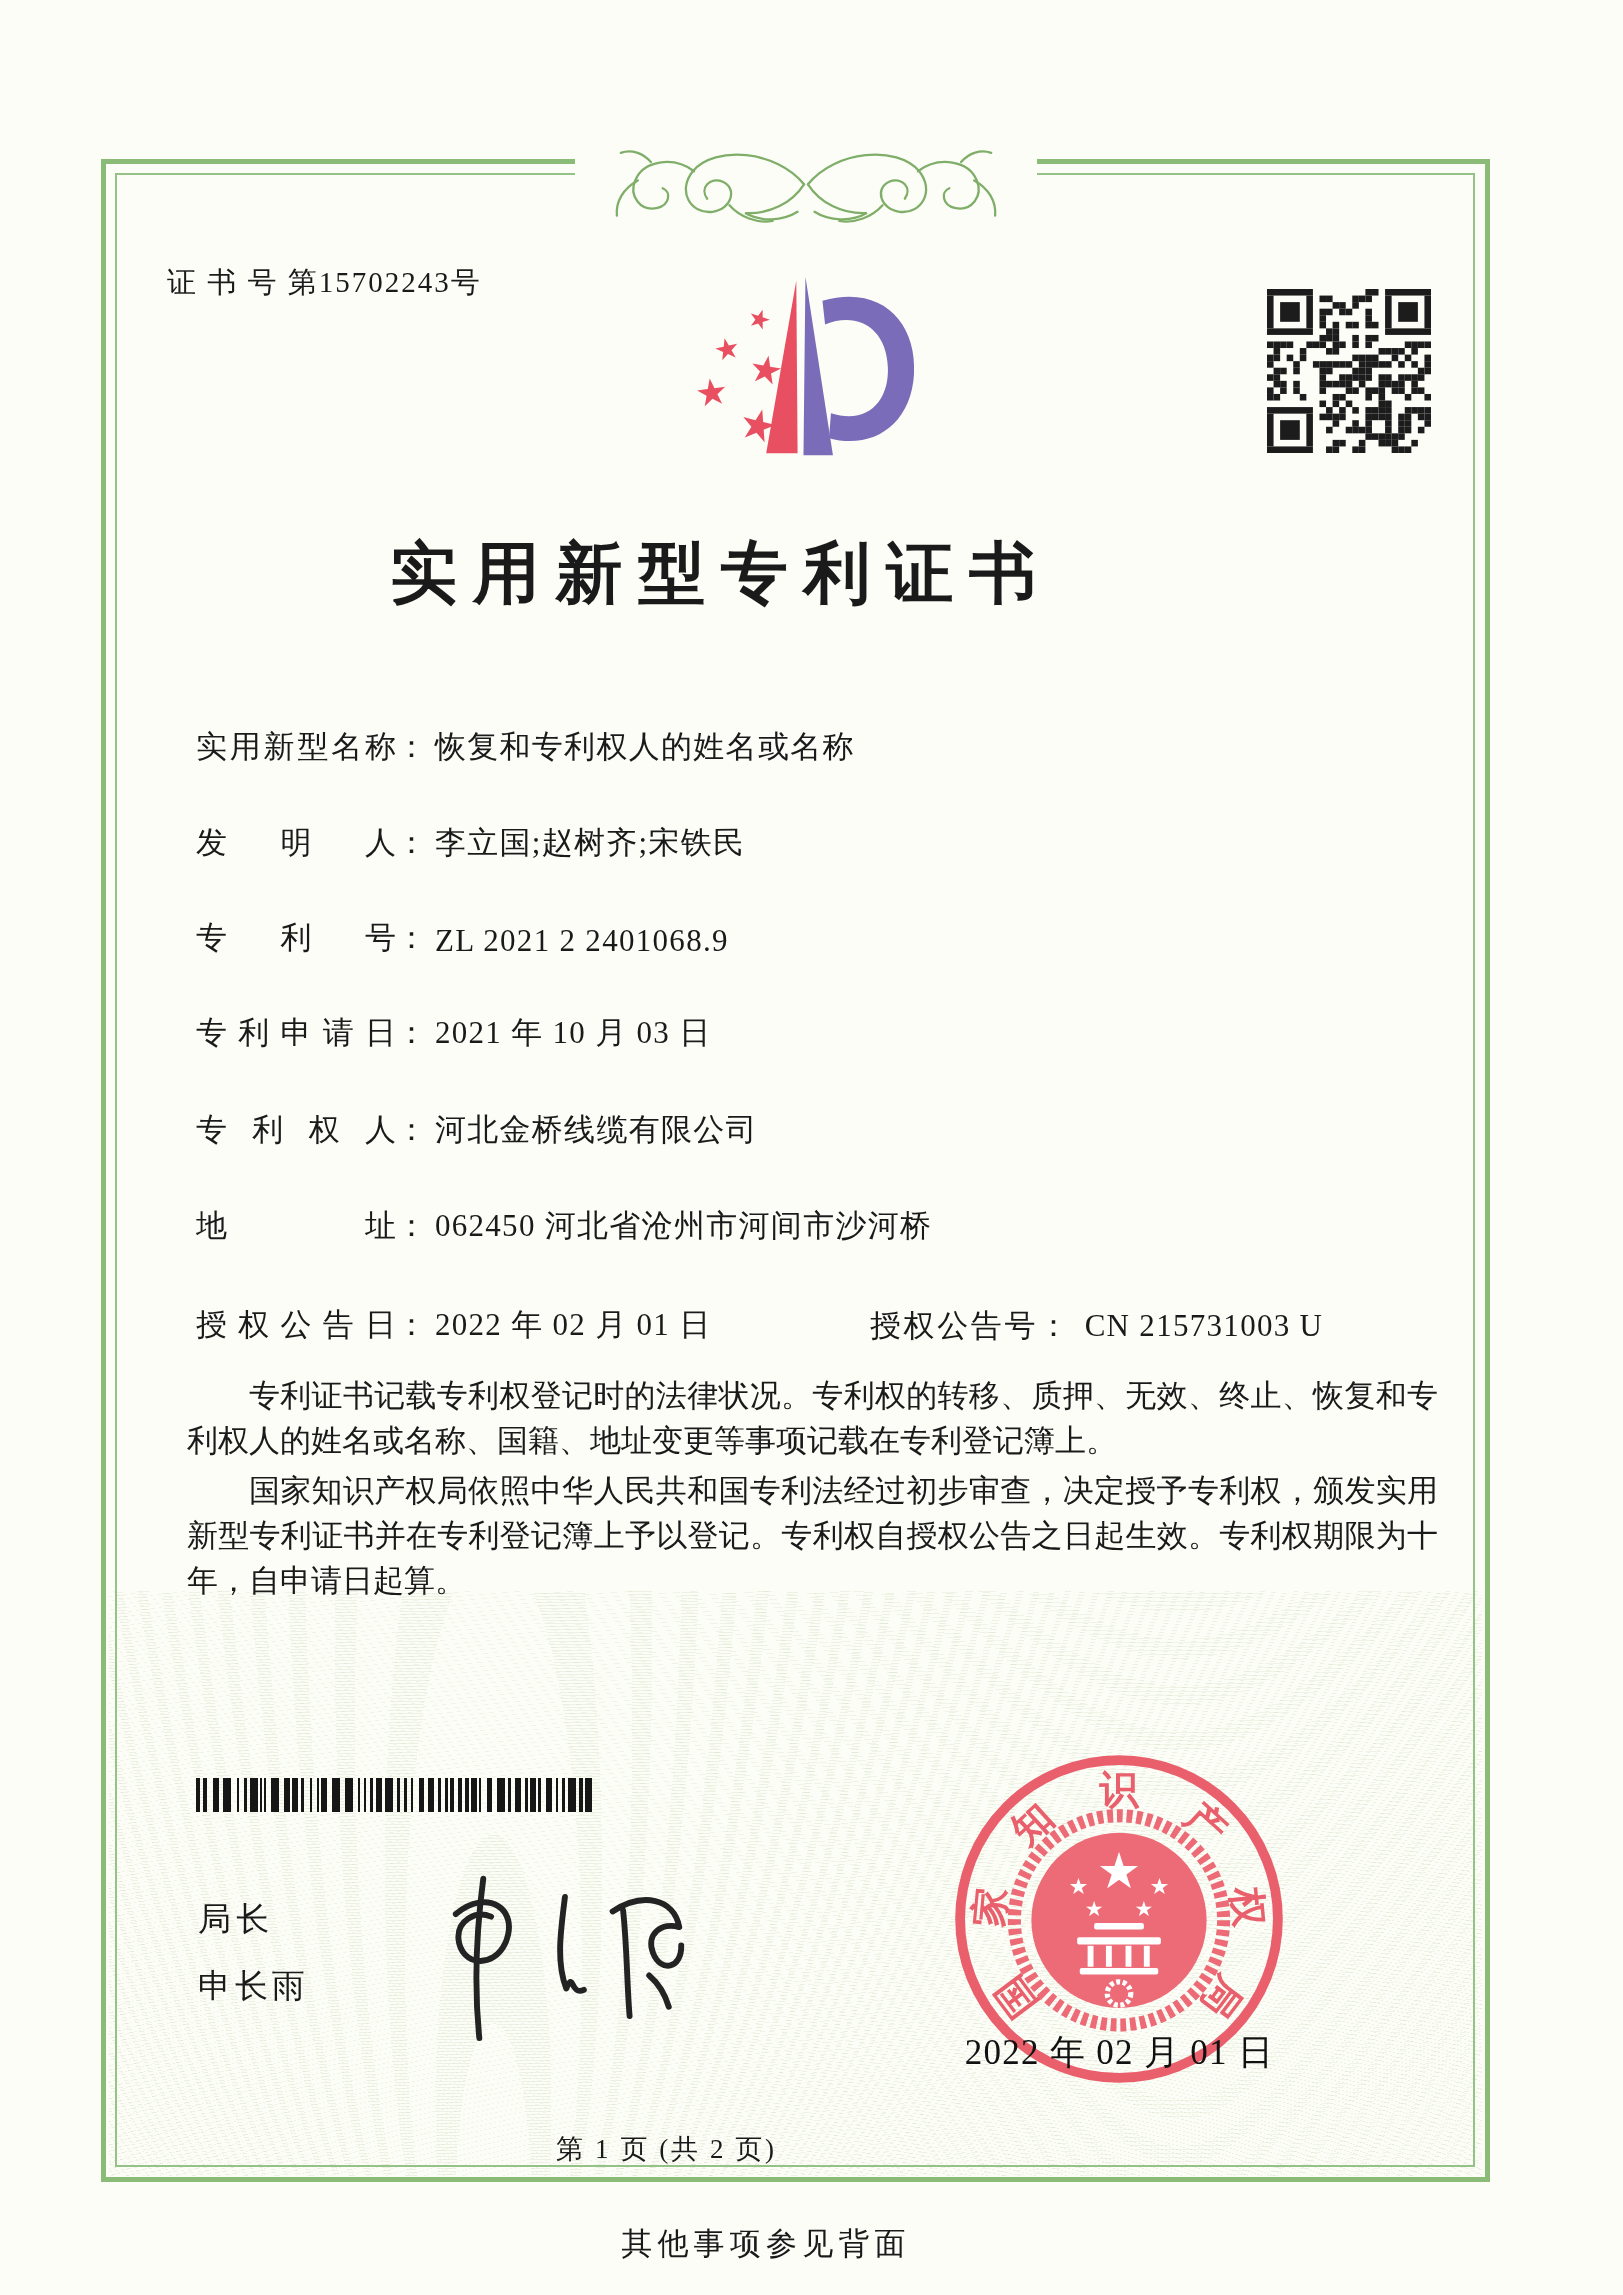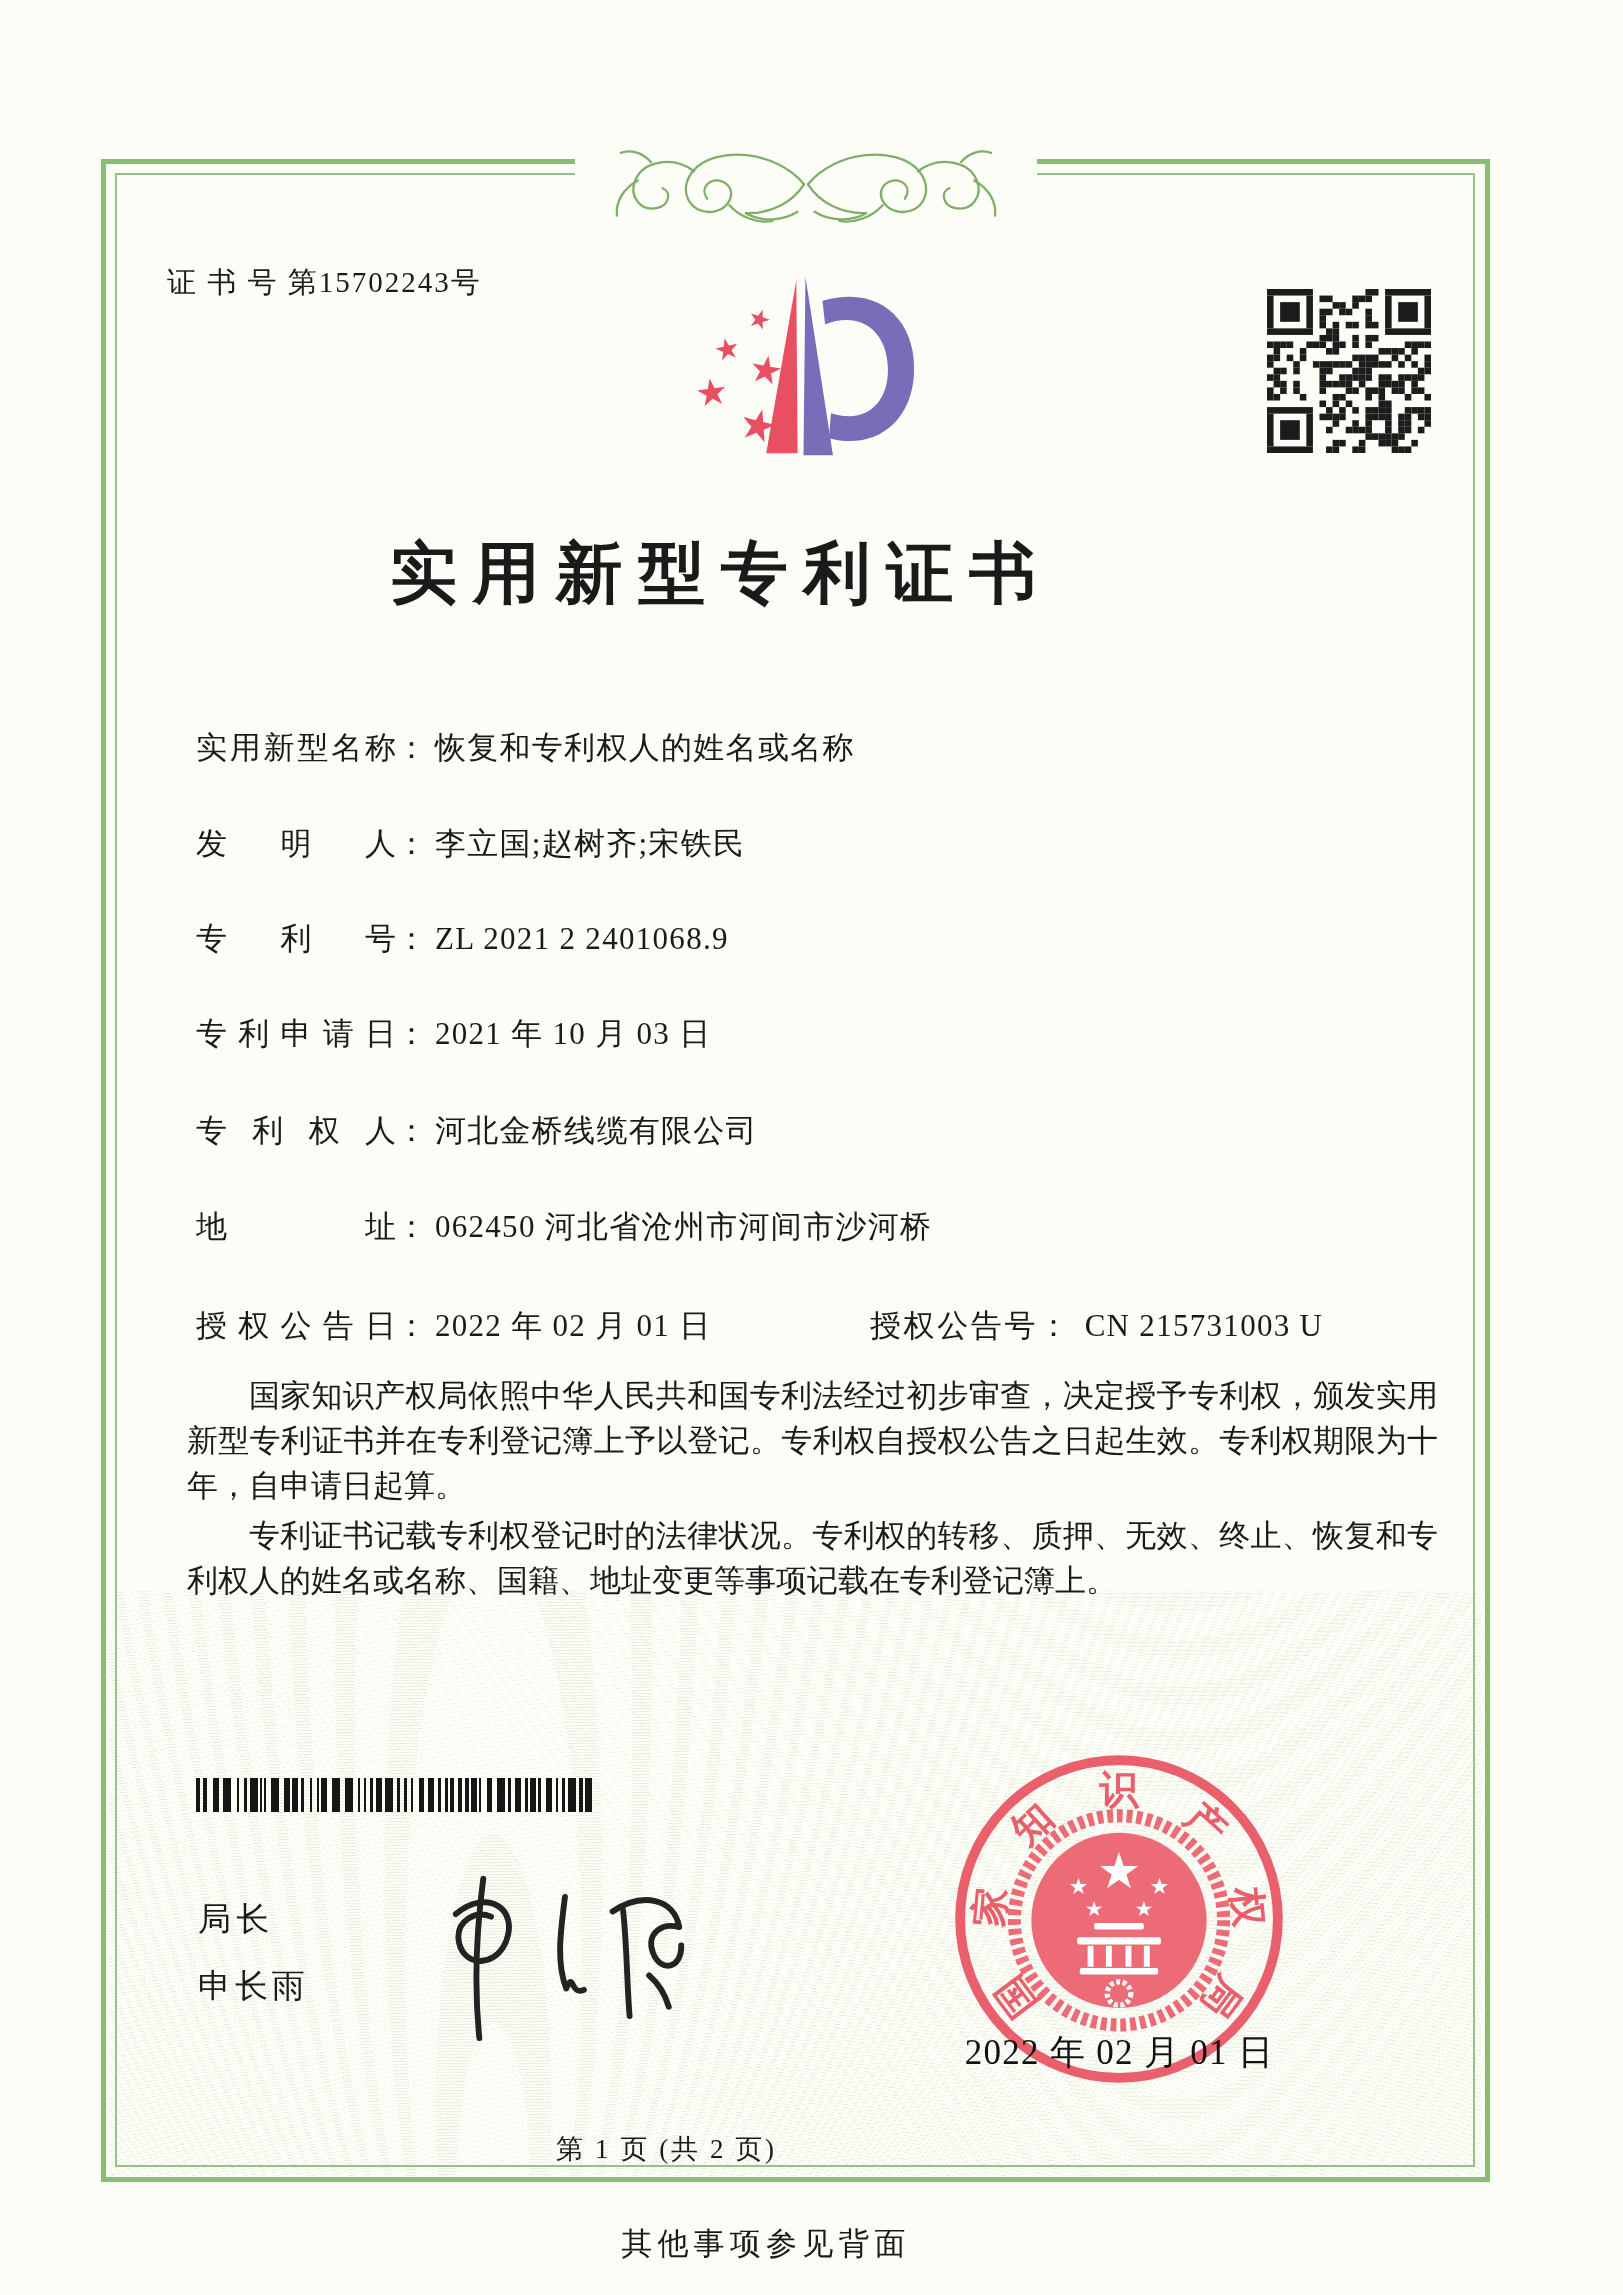--- a/index.html
+++ b/index.html
@@ -21,21 +21,21 @@
   
   .ornament{position:absolute;left:575px;top:128px;width:462px;height:110px;background:#fdfdf8;}
   
   .cert-no{position:absolute;left:167px;top:263px;font-size:29px;letter-spacing:2px;}
   .logo{position:absolute;left:681px;top:259px;width:296px;height:208px;}
   .logo .star{position:absolute;color:#e85062;line-height:1;font-family:"DejaVu Sans",sans-serif;}
   .qr{position:absolute;left:1267px;top:289px;width:164px;height:164px;}
   .title{position:absolute;left:0;top:528px;width:1426px;text-align:center;
     font-size:67px;font-weight:bold;letter-spacing:15.7px;text-indent:15.7px;}
   
-  .frow{position:absolute;left:196px;width:1237px;height:41px;font-size:31px;display:flex;align-items:center;}
+  .frow{position:absolute;left:196px;width:1237px;height:41px;font-size:31px;display:flex;align-items:flex-end;}
   .flabel{display:inline-block;width:200px;text-align:justify;text-align-last:justify;}
   .fcolon{display:inline-block;}
   .fvalue{display:inline-block;margin-left:7.9px;letter-spacing:1.3px;white-space:nowrap;}
   .grant-group{position:absolute;left:674px;top:0;white-space:nowrap;}
   .grant-label{letter-spacing:2.6px;}
   
   .body-text{position:absolute;left:187px;top:1373px;width:1251px;font-size:31px;
     line-height:45px;text-align:justify;}
   .body-text p{margin:0;text-indent:2em;}
   .body-text p + p{margin-top:5.2px;}
@@ -357,22 +357,22 @@
     <span class="flabel">授权公告日</span>
       <span class="fcolon">：</span>
     <span class="fvalue">2022 年 02 月 01 日</span>
     <span class="grant-group">
       <span class="grant-label">授权公告号</span><span>：</span>
       <span class="fvalue">CN 215731003 U</span>
     </span>
   </div>
 
   <div class="body-text">
+    <p>专利证书记载专利权登记时的法律状况。专利权的转移、质押、无效、终止、恢复和专利权人的姓名或名称、国籍、地址变更等事项记载在专利登记簿上。</p>
     <p>国家知识产权局依照中华人民共和国专利法经过初步审查，决定授予专利权，颁发实用新型专利证书并在专利登记簿上予以登记。专利权自授权公告之日起生效。专利权期限为十年，自申请日起算。</p>
-    <p>专利证书记载专利权登记时的法律状况。专利权的转移、质押、无效、终止、恢复和专利权人的姓名或名称、国籍、地址变更等事项记载在专利登记簿上。</p>
   </div>
 
   <div class="barcode" id="barcode"><i style="width: 3.9px; margin-right: 3.3px;"></i><i style="width: 3.9px; margin-right: 5.9px;"></i><i style="width: 5.9px; margin-right: 3.9px;"></i><i style="width: 7.9px; margin-right: 5.9px;"></i><i style="width: 2px; margin-right: 5.9px;"></i><i style="width: 2.6px; margin-right: 2.6px;"></i><i style="width: 7.9px; margin-right: 2px;"></i><i style="width: 2.6px; margin-right: 2px;"></i><i style="width: 2px; margin-right: 4.6px;"></i><i style="width: 7.9px; margin-right: 5.2px;"></i><i style="width: 5.9px; margin-right: 2px;"></i><i style="width: 5.9px; margin-right: 3.9px;"></i><i style="width: 2.6px; margin-right: 5.9px;"></i><i style="width: 2px; margin-right: 5.2px;"></i><i style="width: 2px; margin-right: 2px;"></i><i style="width: 5.9px; margin-right: 5.2px;"></i><i style="width: 7.9px; margin-right: 5.2px;"></i><i style="width: 7.9px; margin-right: 5.2px;"></i><i style="width: 2px; margin-right: 3.3px;"></i><i style="width: 2px; margin-right: 4.6px;"></i><i style="width: 2.6px; margin-right: 3.3px;"></i><i style="width: 5.9px; margin-right: 3.3px;"></i><i style="width: 7.9px; margin-right: 3.9px;"></i><i style="width: 2.6px; margin-right: 3.9px;"></i><i style="width: 3.9px; margin-right: 3.3px;"></i><i style="width: 2.6px; margin-right: 5.2px;"></i><i style="width: 5.9px; margin-right: 3.3px;"></i><i style="width: 5.9px; margin-right: 4.6px;"></i><i style="width: 2.6px; margin-right: 4.6px;"></i><i style="width: 2.6px; margin-right: 2px;"></i><i style="width: 3.9px; margin-right: 3.9px;"></i><i style="width: 3.9px; margin-right: 3.3px;"></i><i style="width: 3.9px; margin-right: 2px;"></i><i style="width: 5.9px; margin-right: 2.6px;"></i><i style="width: 2px; margin-right: 5.2px;"></i><i style="width: 5.9px; margin-right: 4.6px;"></i><i style="width: 7.9px; margin-right: 2.6px;"></i><i style="width: 3.9px; margin-right: 3.3px;"></i><i style="width: 5.9px; margin-right: 4.6px;"></i><i style="width: 2.6px; margin-right: 2.6px;"></i><i style="width: 5.9px; margin-right: 2px;"></i><i style="width: 2.6px; margin-right: 5.2px;"></i><i style="width: 5.9px; margin-right: 3.9px;"></i><i style="width: 2.6px; margin-right: 3.9px;"></i><i style="width: 2.6px; margin-right: 3.3px;"></i><i style="width: 7.9px; margin-right: 2.6px;"></i><i style="width: 3.9px; margin-right: 2px;"></i><i style="width: 7.9px; margin-right: 4.6px;"></i></div>
 
   <div class="commissioner-title">局长</div>
   <div class="commissioner-name">申长雨</div>
 
   <svg class="signature" viewBox="0 0 500 300">
     <g fill="none" stroke="#232323" stroke-width="9" stroke-linecap="round" stroke-linejoin="round">
       <path d="M118,44 C108,120 104,210 112,288"></path>

